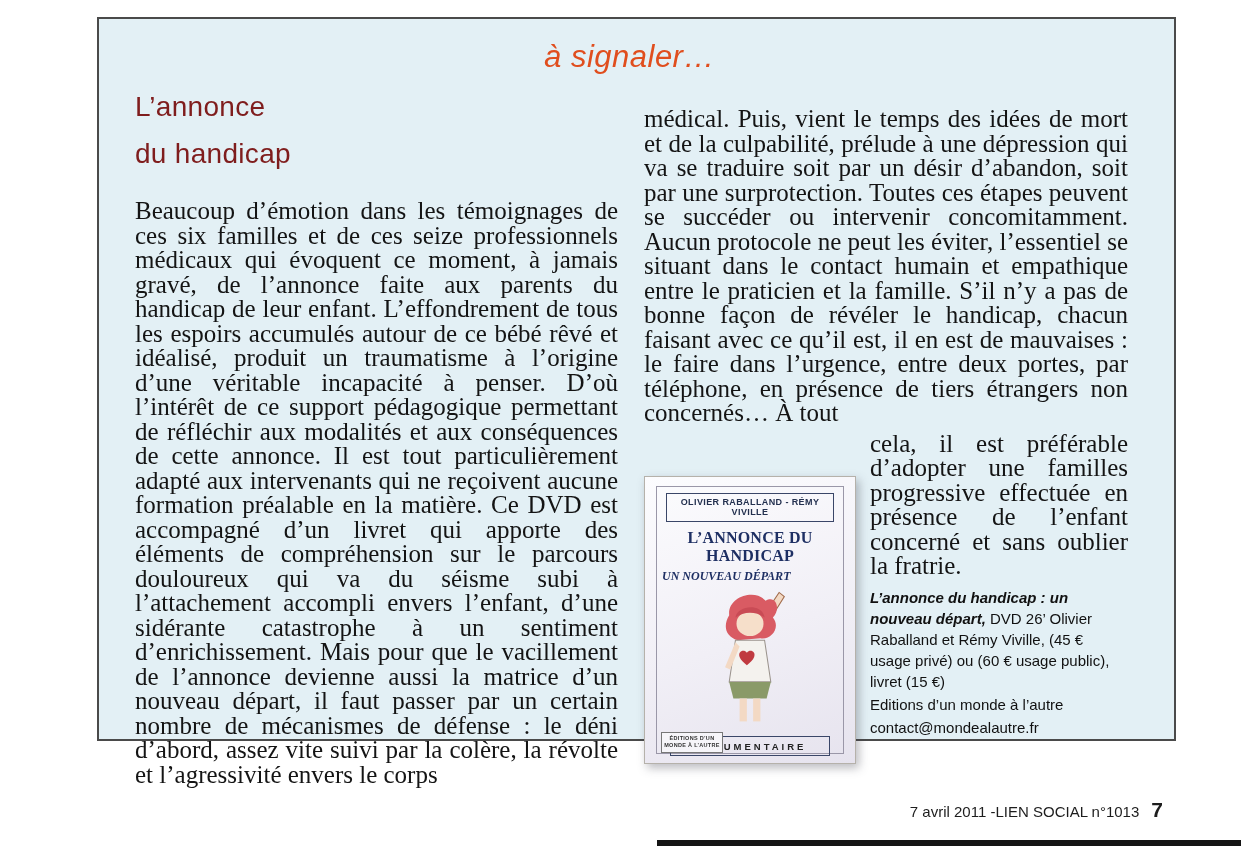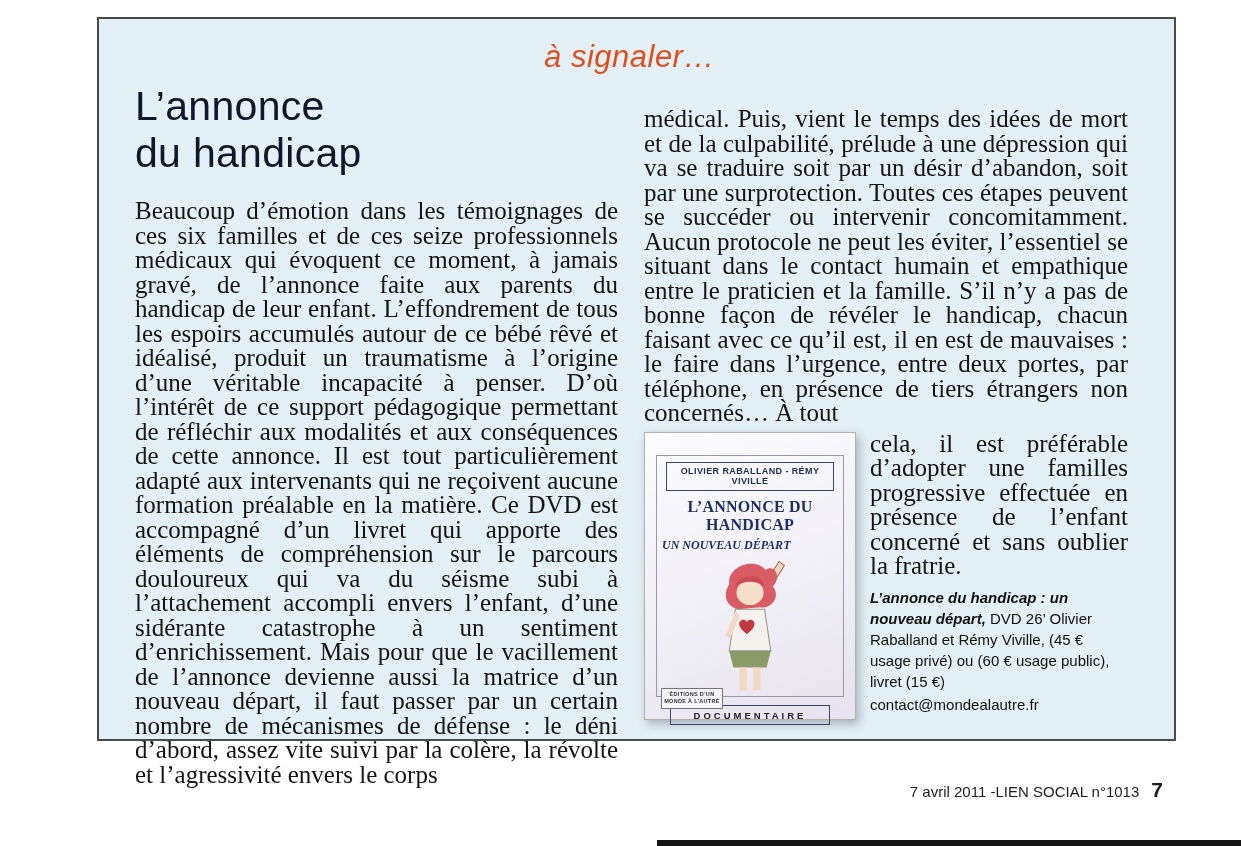--- a/index.html
+++ b/index.html
@@ -37,23 +37,23 @@
   .columns {
     display: flex;
     gap: 26px;
     margin-top: 8px;
   }
   .col-left { width: 487px; }
   .col-right { width: 484px; padding-top: 24px; }
   .title {
     font-family: "Liberation Sans", sans-serif;
     font-weight: 400;
-    font-size: 41px;
+    font-size: 28px;
     line-height: 47px;
-    color: #0f172a;
+    color: #7f1d1d;
     margin: 0 0 22px 0;
     letter-spacing: 0.3px;
   }
   .body-text {
     font-family: "Liberation Serif", "DejaVu Serif", serif;
     font-size: 25px;
     line-height: 24.5px;
     color: #141414;
     text-align: justify;
     margin: 0;
@@ -64,22 +64,23 @@
     margin-top: 6px;
   }
   .dvd-photo {
     flex: 0 0 auto;
     width: 212px;
     height: 288px;
     box-sizing: border-box;
     background: linear-gradient(160deg, #fcfcfe 0%, #f1eff6 55%, #e6e3ee 100%);
     border: 1px solid #b5b1aa;
     box-shadow: 3px 4px 9px rgba(60,60,75,0.35);
-    padding: 22px 11px;
+    padding: 9px 11px;
     position: relative;
+    margin-top: 44px;
   }
   .dvd-inner {
     height: 100%;
     box-sizing: border-box;
     border: 1px solid #9a97a8;
     padding: 6px 5px 4px 5px;
     display: flex;
     flex-direction: column;
     align-items: stretch;
   }
@@ -158,21 +159,21 @@
     text-align: left;
   }
   .cap-bold {
     font-weight: 700;
     font-style: italic;
   }
   .caption .cap-line { margin-top: 2px; }
   .footer {
     position: absolute;
     right: 78px;
-    top: 778px;
+    top: 798px;
     font-family: "Liberation Sans", sans-serif;
     font-size: 15px;
     color: #1d1d1d;
     display: flex;
     align-items: baseline;
   }
   .footer-bold { font-weight: 400; text-align: right; }
   .footer-page {
     font-weight: 700;
     font-size: 21px;
@@ -228,20 +229,21 @@
             <div class="dvd-genre">DOCUMENTAIRE</div>
           </div>
           <div class="dvd-publisher">ÉDITIONS D’UN MONDE À L’AUTRE</div>
         </div>
 
         <div class="beside">
           <p class="body-text">cela, il est préférable d’adopter une familles progressive effectuée en présence de l’enfant concerné et sans oublier la fratrie.</p>
 
           <div class="caption">
             <span class="cap-bold">L’annonce du handicap : un nouveau départ,</span><span> DVD 26’ Olivier Raballand et Rémy Viville, (45 € usage privé) ou (60 € usage public), livret (15 €)</span>
+            <div class="cap-line">Editions d’un monde à l’autre</div>
             <div class="cap-line">contact@mondealautre.fr</div>
           </div>
         </div>
 
       </div>
     </div>
 
   </div>
 </div>
 

